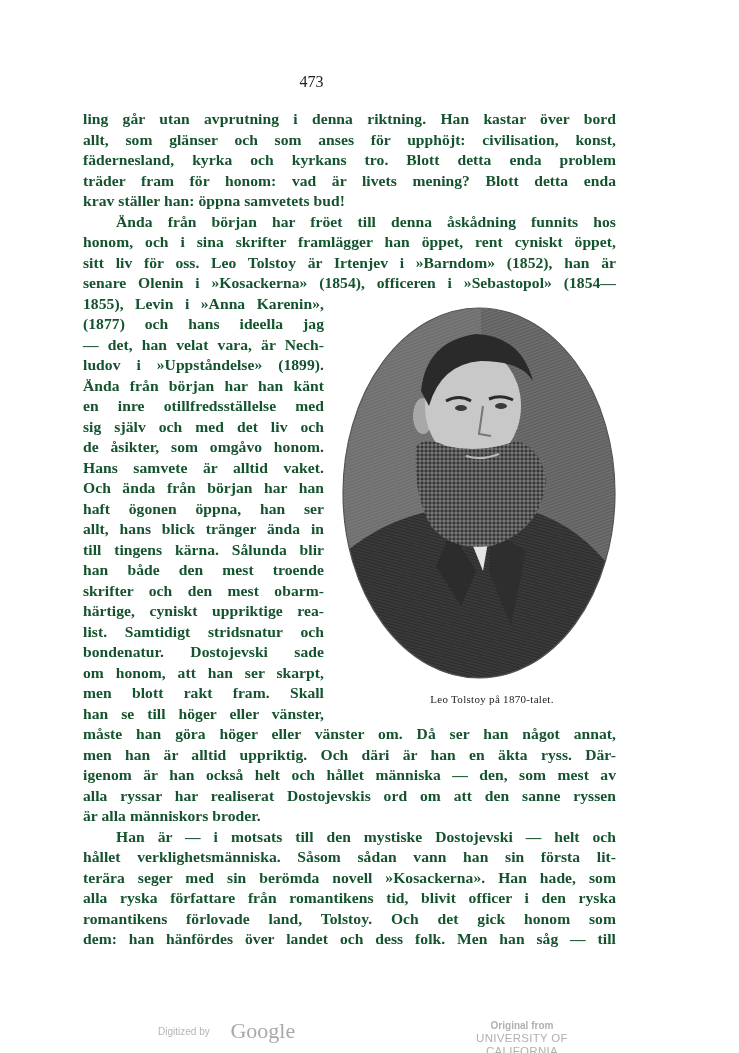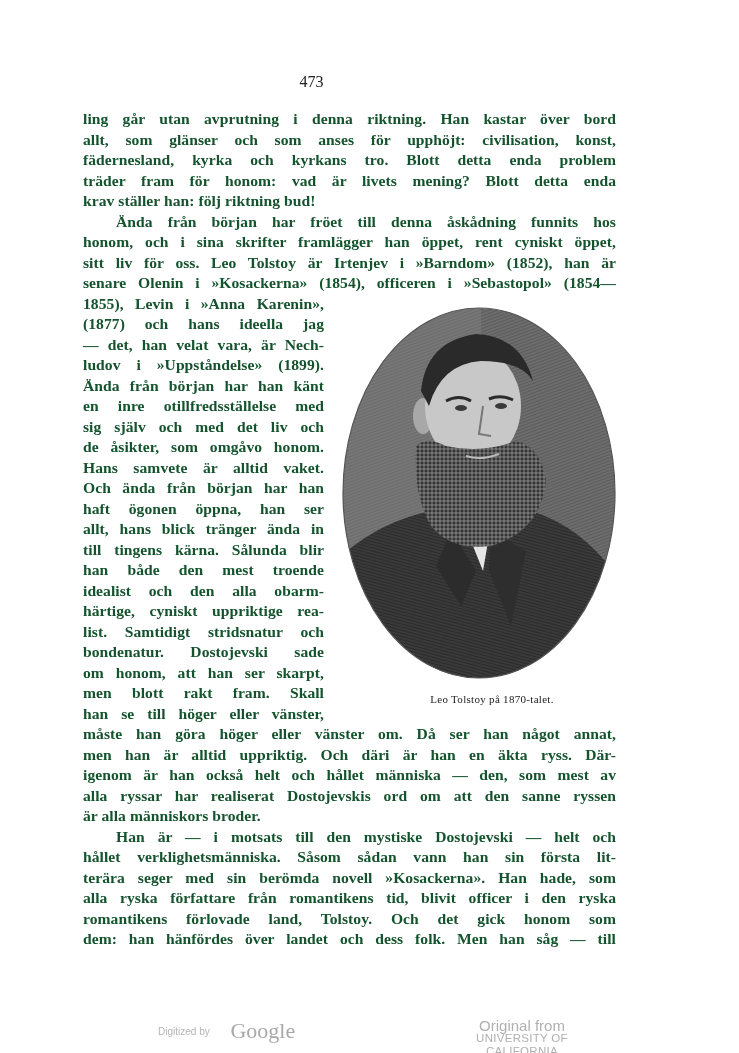--- a/index.html
+++ b/index.html
@@ -28,54 +28,54 @@
   }
   .digitized {
     position: absolute; left: 158px; top: 1018px; font-family: "Liberation Sans", sans-serif;
     color: #b5b5b5; font-size: 10px;
   }
   .digitized .brand { font-family: "Liberation Serif", serif; font-size: 22px; color: #a8a8a8; margin-left: 18px; vertical-align: -3px; }
   .orig {
     position: absolute; left: 447px; top: 1019px; width: 150px; text-align: center;
     font-family: "Liberation Sans", sans-serif; color: #b0b0b0; line-height: 13px;
   }
-  .orig .small { font-size: 15px; }
+  .orig .small { font-size: 10px; font-weight: bold; }
   .orig .big { font-size: 11.5px; letter-spacing: 0.3px; }
 </style>
 </head>
 <body>
 
 <div class="page-number">473</div>
 
 <div>
   <div class="line" style="top:109px">ling går utan avprutning i denna riktning. Han kastar över bord</div>
   <div class="line" style="top:129.5px">allt, som glänser och som anses för upphöjt: civilisation, konst,</div>
   <div class="line" style="top:150px">fädernesland, kyrka och kyrkans tro. Blott detta enda problem</div>
   <div class="line" style="top:170.5px">träder fram för honom: vad är livets mening? Blott detta enda</div>
-  <div class="line last" style="top:191px">krav ställer han: följ riktning bud!</div>
+  <div class="line last" style="top:191px">krav ställer han: öppna samvetets bud!</div>
   <div class="line indent" style="top:211.5px">Ända från början har fröet till denna åskådning funnits hos</div>
   <div class="line" style="top:232px">honom, och i sina skrifter framlägger han öppet, rent cyniskt öppet,</div>
   <div class="line" style="top:252.5px">sitt liv för oss. Leo Tolstoy är Irtenjev i »Barndom» (1852), han är</div>
   <div class="line" style="top:273px">senare Olenin i »Kosackerna» (1854), officeren i »Sebastopol» (1854—</div>
 
   <div class="line narrow" style="top:293.5px">1855), Levin i »Anna Karenin»,</div>
   <div class="line narrow" style="top:314px">(1877) och hans ideella jag</div>
   <div class="line narrow" style="top:334.5px">— det, han velat vara, är Nech-</div>
   <div class="line narrow" style="top:355px">ludov i »Uppståndelse» (1899).</div>
   <div class="line narrow" style="top:375.5px">Ända från början har han känt</div>
   <div class="line narrow" style="top:396px">en inre otillfredsställelse med</div>
   <div class="line narrow" style="top:416.5px">sig själv och med det liv och</div>
   <div class="line narrow" style="top:437px">de åsikter, som omgåvo honom.</div>
   <div class="line narrow" style="top:457.5px">Hans samvete är alltid vaket.</div>
   <div class="line narrow" style="top:478px">Och ända från början har han</div>
   <div class="line narrow" style="top:498.5px">haft ögonen öppna, han ser</div>
   <div class="line narrow" style="top:519px">allt, hans blick tränger ända in</div>
   <div class="line narrow" style="top:539.5px">till tingens kärna. Sålunda blir</div>
   <div class="line narrow" style="top:560px">han både den mest troende</div>
-  <div class="line narrow" style="top:580.5px">idealist och den alla obarm-</div>
+  <div class="line narrow" style="top:580.5px">skrifter och den mest obarm-</div>
   <div class="line narrow" style="top:601px">härtige, cyniskt uppriktige rea-</div>
   <div class="line narrow" style="top:621.5px">list. Samtidigt stridsnatur och</div>
   <div class="line narrow" style="top:642px">bondenatur. Dostojevski sade</div>
   <div class="line narrow" style="top:662.5px">om honom, att han ser skarpt,</div>
   <div class="line narrow" style="top:683px">men blott rakt fram. Skall</div>
   <div class="line narrow" style="top:703.5px">han se till höger eller vänster,</div>
 
   <div class="line" style="top:724px">måste han göra höger eller vänster om. Då ser han något annat,</div>
   <div class="line" style="top:744.5px">men han är alltid uppriktig. Och däri är han en äkta ryss. Där-</div>
   <div class="line" style="top:765px">igenom är han också helt och hållet människa — den, som mest av</div>

